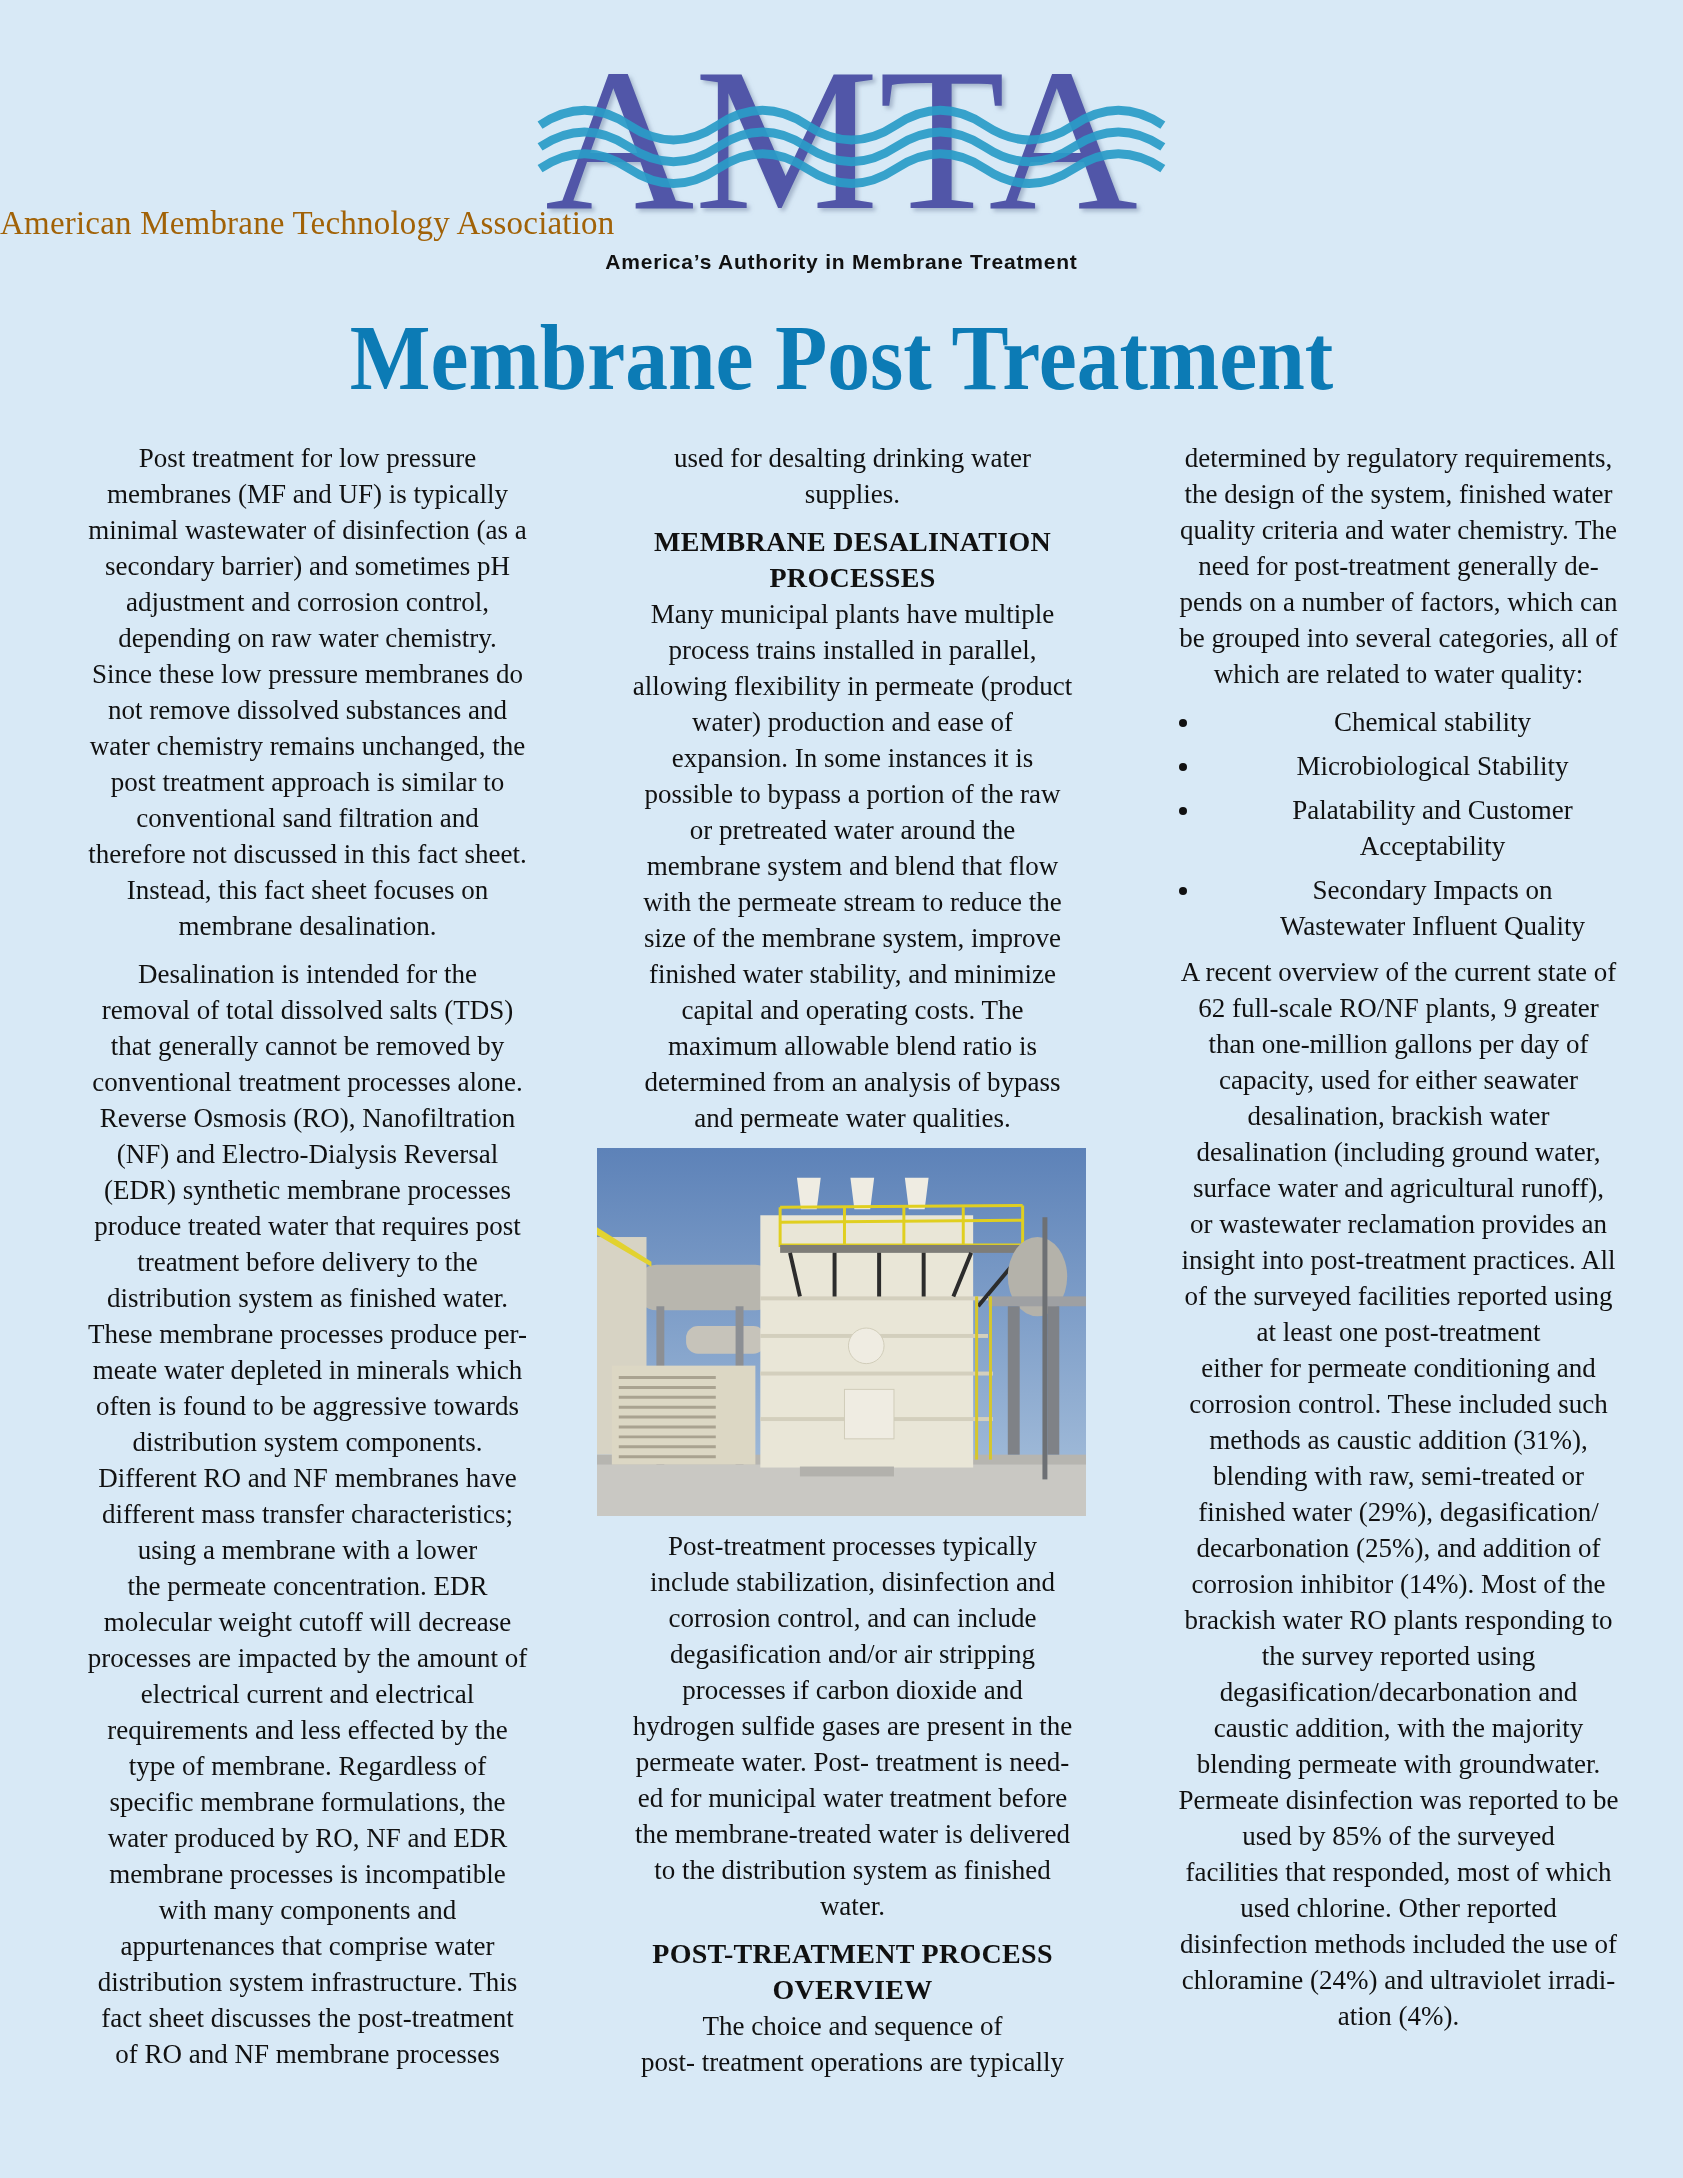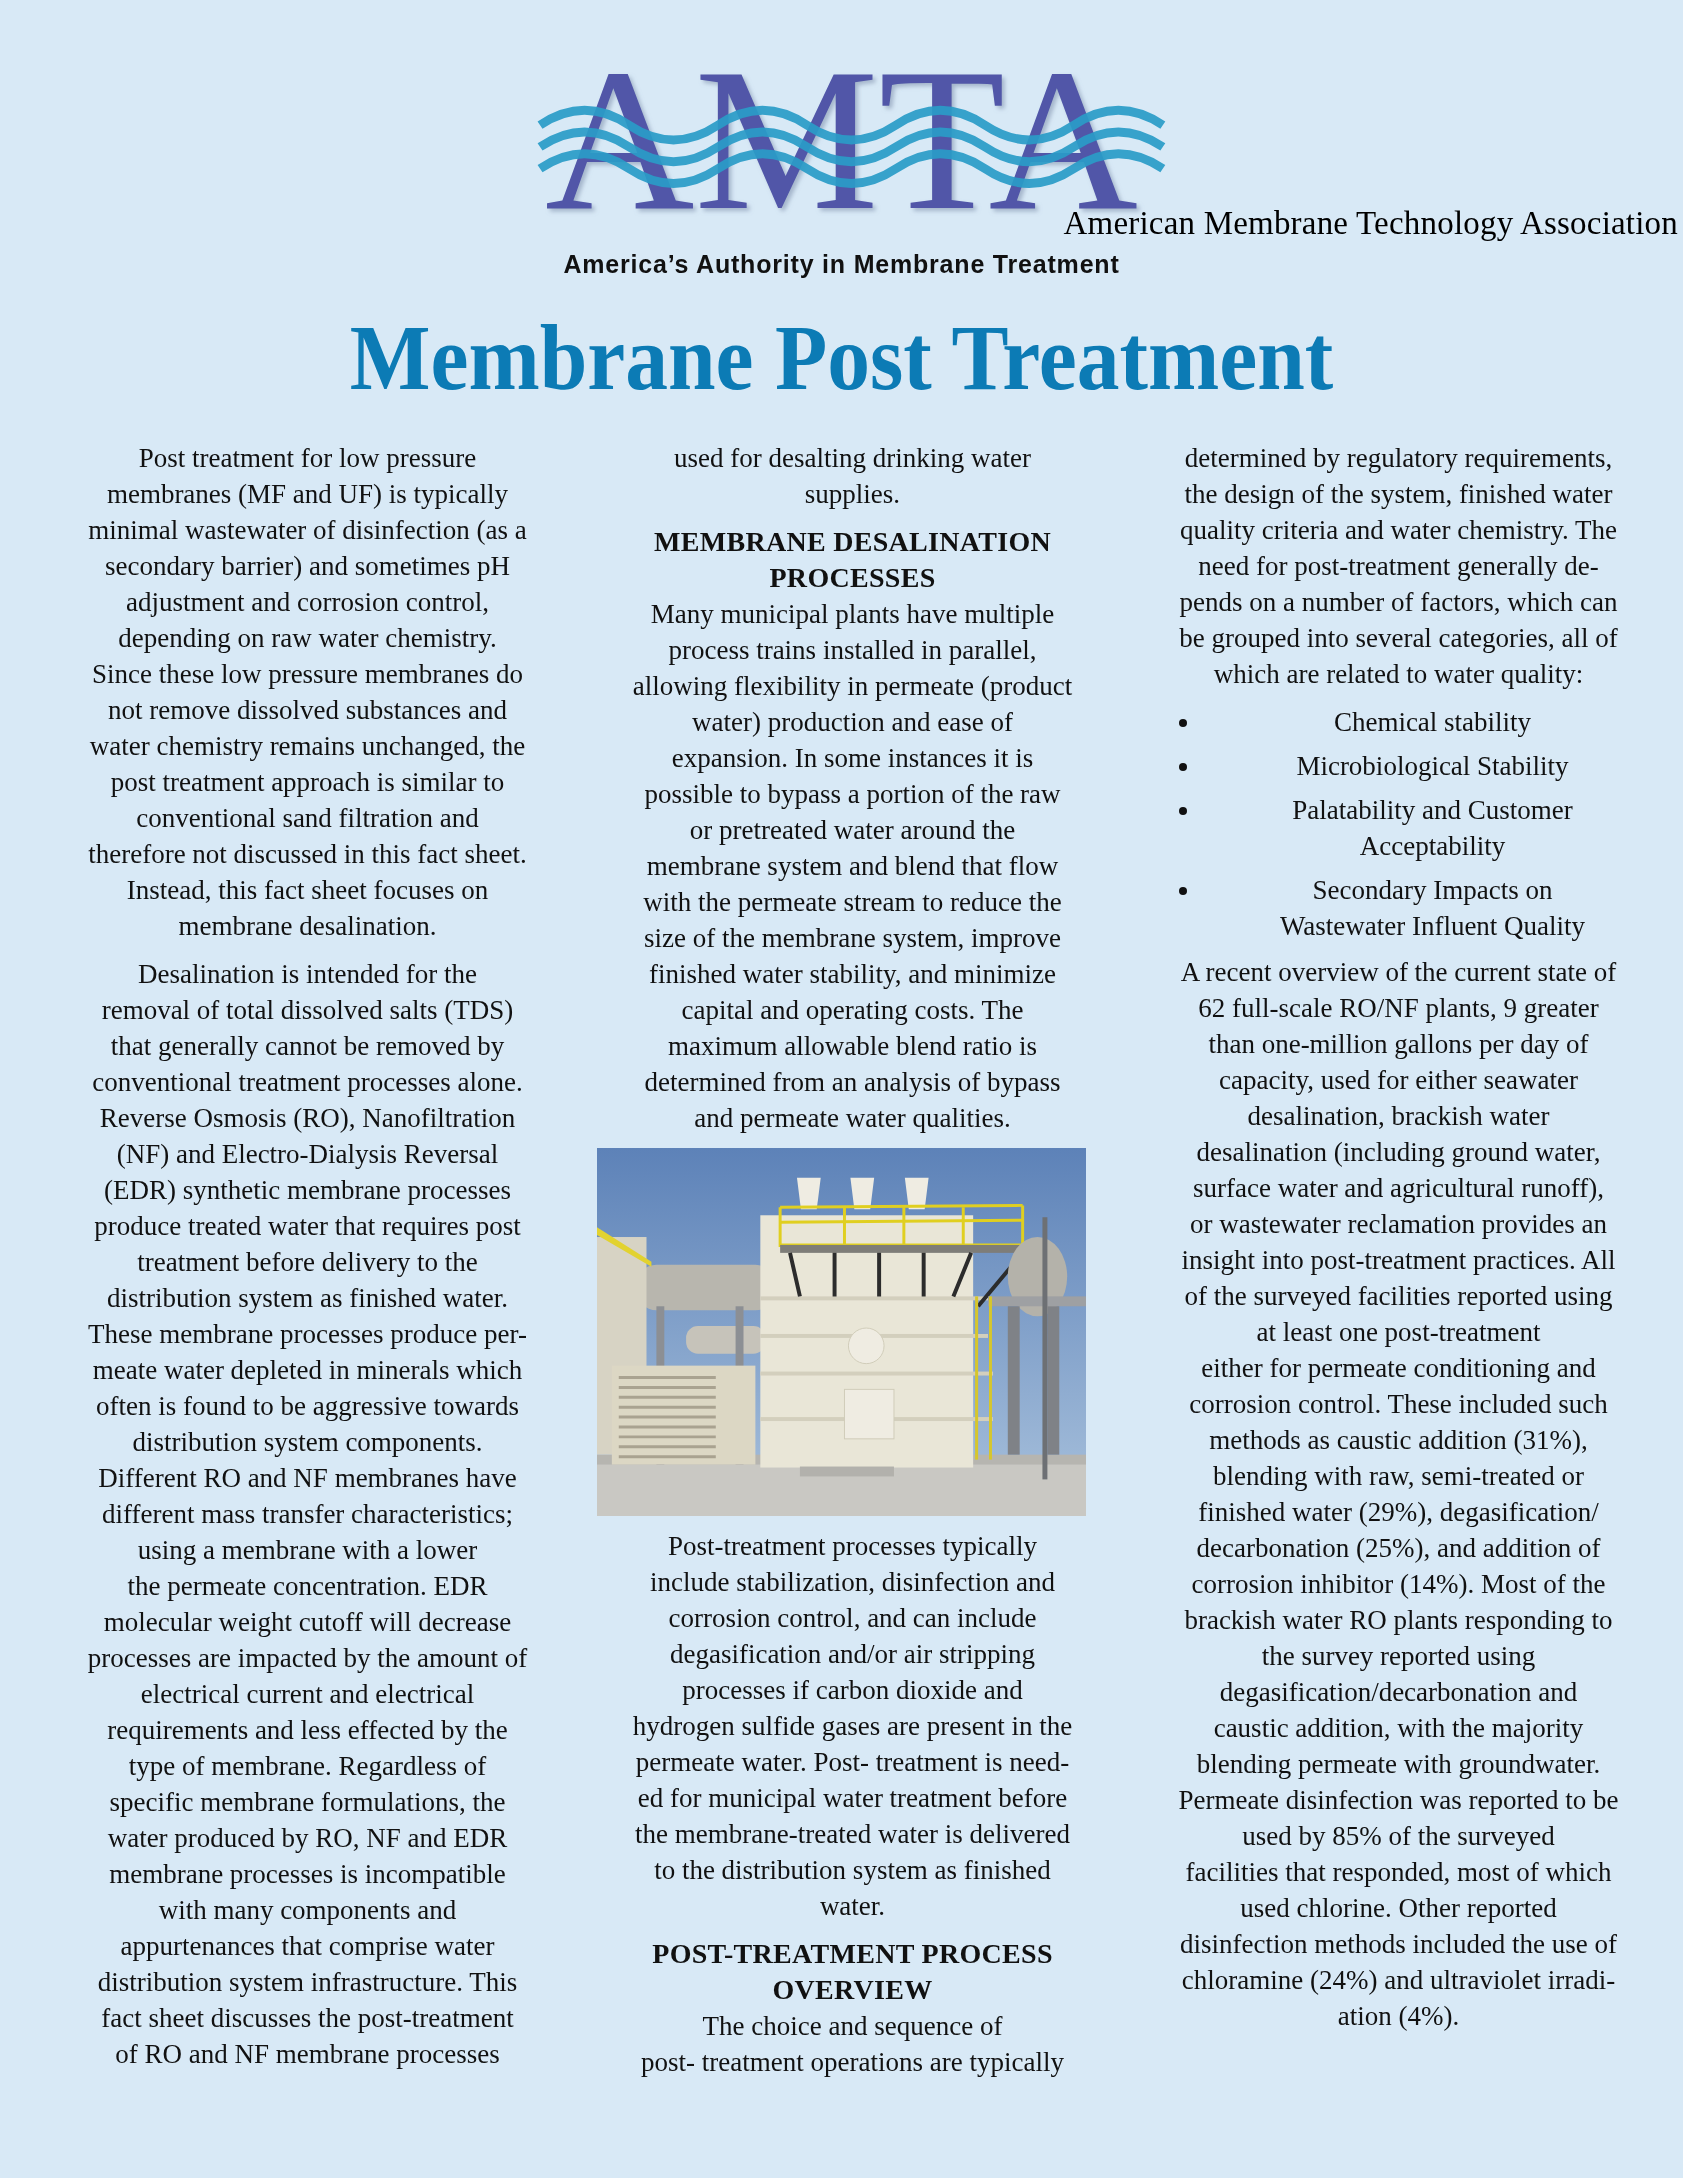--- a/index.html
+++ b/index.html
@@ -10,29 +10,29 @@
     overflow: hidden;
     font-family: "Liberation Serif", "DejaVu Serif", serif;
     color: #111111;
   }
   .logo {
     position: absolute; left: 510px; top: 48px; width: 673px; height: 173px;
   }
   .logo svg { width: 100%; height: 100%; display: block; }
   .assoc {
     position: absolute; left: 0; width: 1678px; top: 205px;
-    text-align: right;
+    text-align: left;
     font-family: "Liberation Serif", serif;
-    font-size: 33px; color: #000000; letter-spacing: 0.2px;
+    font-size: 33px; color: #a16207; letter-spacing: 0.2px;
   }
   .tagline {
     position: absolute; left: 0; width: 1683px; top: 250px;
     text-align: center;
     font-family: "Liberation Sans", "DejaVu Sans", sans-serif;
-    font-weight: bold; font-size: 25px; color: #111; letter-spacing: 0.8px;
+    font-weight: bold; font-size: 21px; color: #111; letter-spacing: 0.8px;
   }
   .page-title {
     position: absolute; left: 0; width: 1683px; top: 307px;
     text-align: center;
     font-family: "Liberation Serif", serif;
     font-weight: bold; font-size: 93px; color: #0C7BB5;
     transform: scaleX(0.92); transform-origin: center;
     margin: 0; line-height: 1.1;
   }
   .col {

